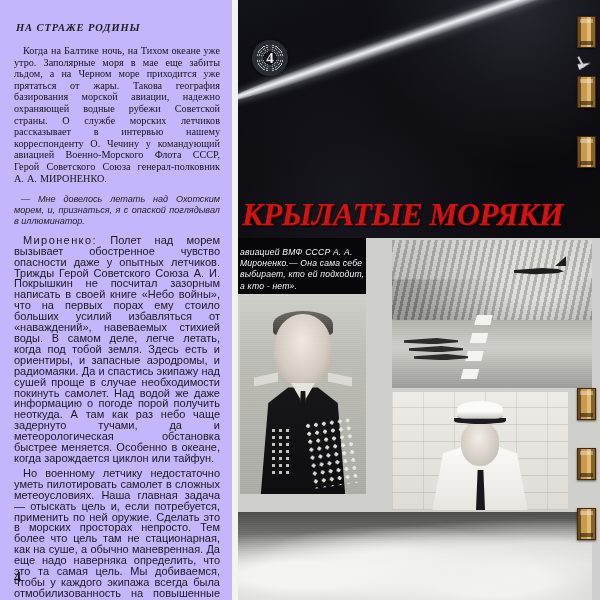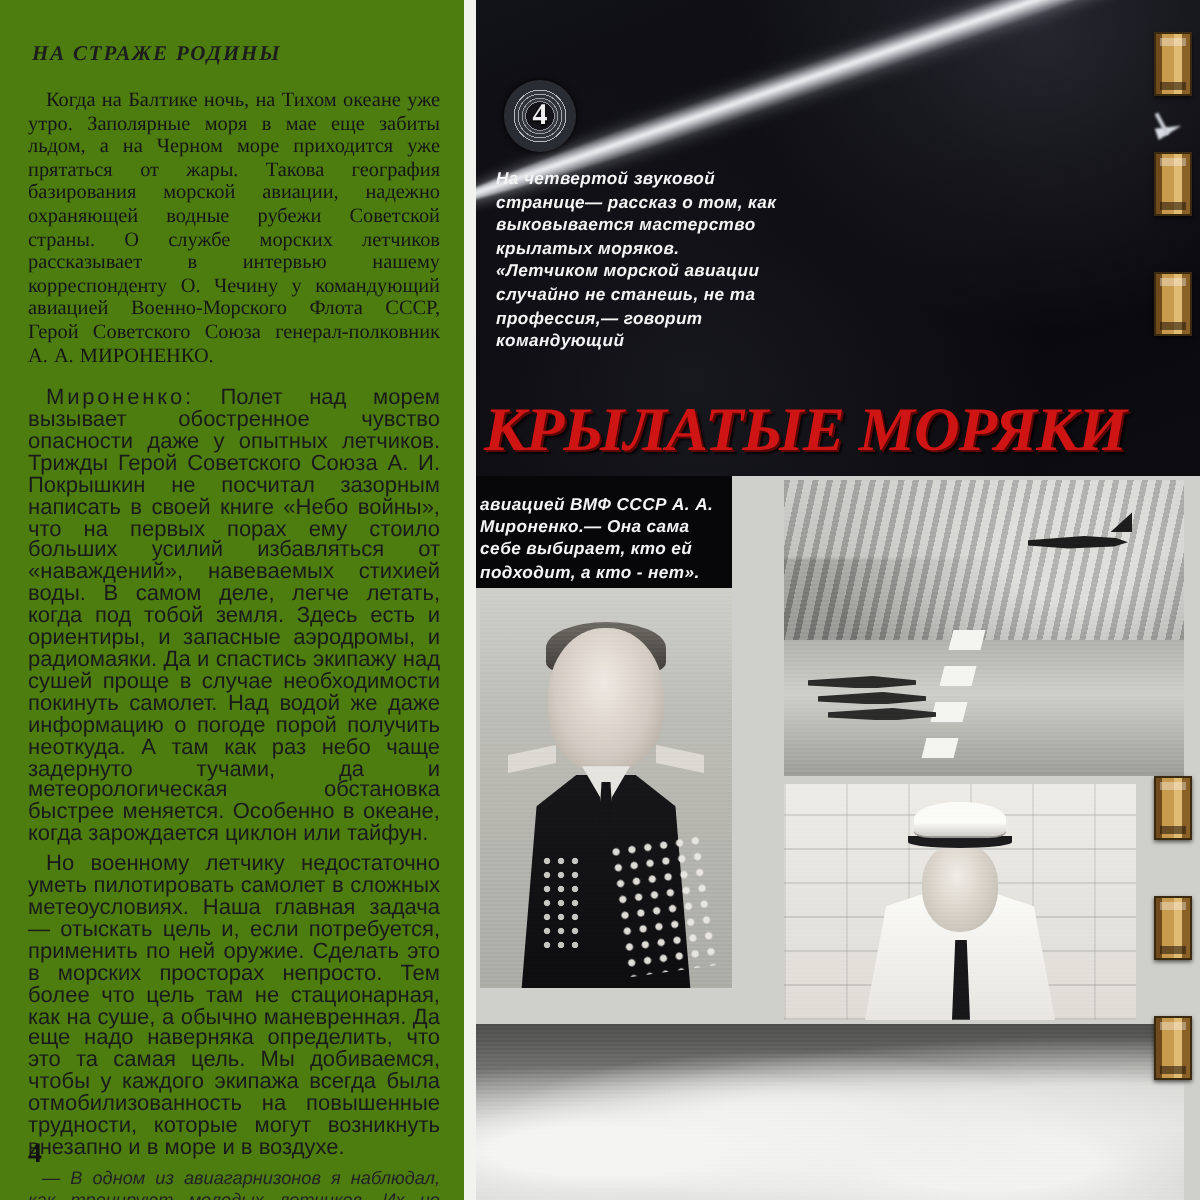--- a/index.html
+++ b/index.html
@@ -9,21 +9,21 @@
   .page{
     position:relative;
     width:600px;height:600px;
     overflow:hidden;
     background:#cfcfcb;
   }
 
   
   .left-col{
     position:absolute;left:0;top:0;width:232px;height:600px;
-    background:#4d7c0f;
+    background:#c4b5fd;
     box-sizing:border-box;
     padding:22px 12px 0 14px;
   }
   .kicker{
     font-family:"Liberation Serif", serif;
     font-style:italic;font-weight:bold;
     font-size:10.5px;letter-spacing:.9px;
     color:#1d1d1d;
     margin:0 0 12px 2px;
     white-space:nowrap;
@@ -144,21 +144,21 @@
     position:absolute;left:10px;top:84px;width:142px;
     font-family:"Liberation Sans", sans-serif;
     font-style:italic;font-weight:bold;
     font-size:8.6px;line-height:11.6px;
     color:#f4f4f4;
     letter-spacing:.2px;
   }
   .cap2{
     position:absolute;left:10px;top:247px;width:150px;
     font-family:"Liberation Sans", sans-serif;
-    font-style:italic;font-weight:bold;
+    font-style:italic;font-weight:normal;
     font-size:8.6px;line-height:11.2px;
     color:#f4f4f4;
     letter-spacing:.2px;
   }
 
   
   .headline{
     position:absolute;left:242px;top:198px;
     width:360px;height:34px;
     font-family:"Liberation Serif", serif;
@@ -347,20 +347,21 @@
 <body>
 
 <div class="page">
 
   <div class="left-col">
 
     <div class="kicker">НА СТРАЖЕ РОДИНЫ</div>
 
     <p class="lede">Когда на Балтике ночь, на Тихом океане уже утро. Заполярные моря в мае еще забиты льдом, а на Черном море приходится уже прятаться от жары. Такова география базирования морской авиации, надежно охраняющей водные рубежи Советской страны. О службе морских летчиков рассказывает в интервью нашему корреспонденту О. Чечину у командующий авиацией Военно-Морского Флота СССР, Герой Советского Союза генерал-полковник А. А. МИРОНЕНКО.</p>
 
+    <p class="q">— Мне довелось летать над Охотским морем, и, признаться, я с опаской поглядывал в иллюминатор.</p>
 
     <p class="p"><span class="spaced">Мироненко:</span><span> Полет над морем вызывает обостренное чувство опасности даже у опытных летчиков. Трижды Герой Советского Союза А. И. Покрышкин не посчитал зазорным написать в своей книге «Небо войны», что на первых порах ему стоило больших усилий избавляться от «наваждений», навеваемых стихией воды. В самом деле, легче летать, когда под тобой земля. Здесь есть и ориентиры, и запасные аэродромы, и радиомаяки. Да и спастись экипажу над сушей проще в случае необходимости покинуть самолет. Над водой же даже информацию о погоде порой получить неоткуда. А там как раз небо чаще задернуто тучами, да и метеорологическая обстановка быстрее меняется. Особенно в океане, когда зарождается циклон или тайфун.</span></p>
 
     <p class="p">Но военному летчику недостаточно уметь пилотировать самолет в сложных метеоусловиях. Наша главная задача — отыскать цель и, если потребуется, применить по ней оружие. Сделать это в морских просторах непросто. Тем более что цель там не стационарная, как на суше, а обычно маневренная. Да еще надо наверняка определить, что это та самая цель. Мы добиваемся, чтобы у каждого экипажа всегда была отмобилизованность на повышенные трудности, которые могут возникнуть внезапно и в море и в воздухе.</p>
 
     <p class="q">— В одном из авиагарнизонов я наблюдал, как тренируют молодых летчиков. Их не выпускали в полет при солнечной погоде, а ждали, когда на взлетно-посадочную полосу наползут низкие облака.</p>
 
     <div class="folio">4</div>
   </div>
 
@@ -372,21 +373,20 @@
     <div class="sky"></div>
     <div class="contrail fuzz"></div>
     <div class="contrail"></div>
     <div class="jet"></div>
     <div class="jet-wing"></div>
 
     <div class="disc" id="disc-top">
       <span class="num">4</span>
     </div>
 
-    <div class="cap">На четвертой звуковой странице— рассказ о том, как выковывается мастерство крылатых моряков. «Летчиком морской авиации случайно не станешь, не та профессия,— говорит командующий</div>
   </div>
 
   <div class="headline">КРЫЛАТЫЕ МОРЯКИ</div>
 
   <div class="dark-lower">
     <div class="disc" id="disc-mid">
       <span class="num">4</span>
     </div>
     <div class="cap2" style="top:9px;left:2px;width:126px;">авиацией ВМФ СССР А. А. Мироненко.— Она сама себе выбирает, кто ей подходит, а кто - нет».</div>
   </div>

